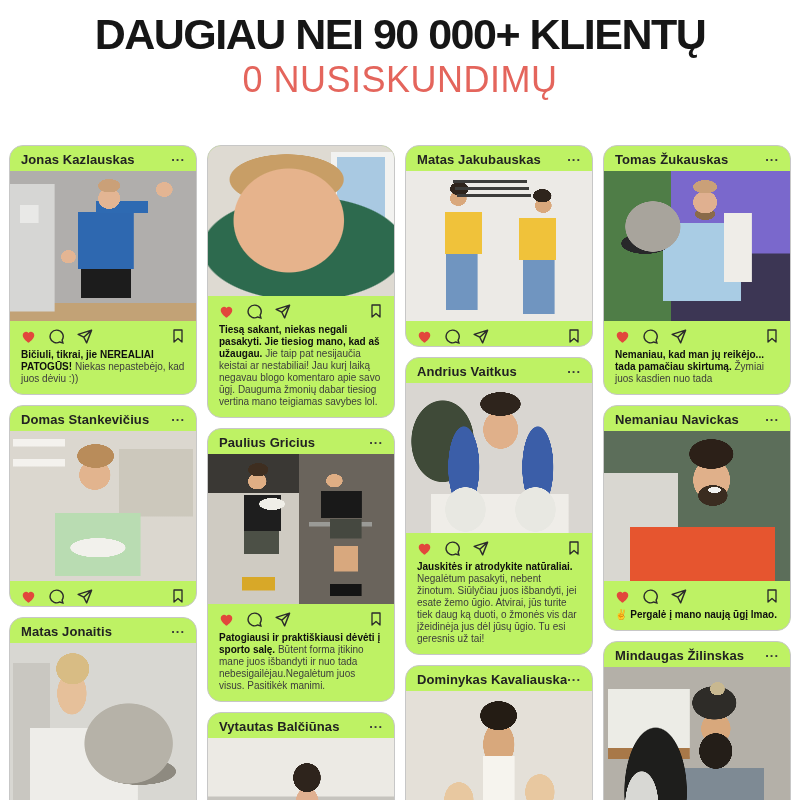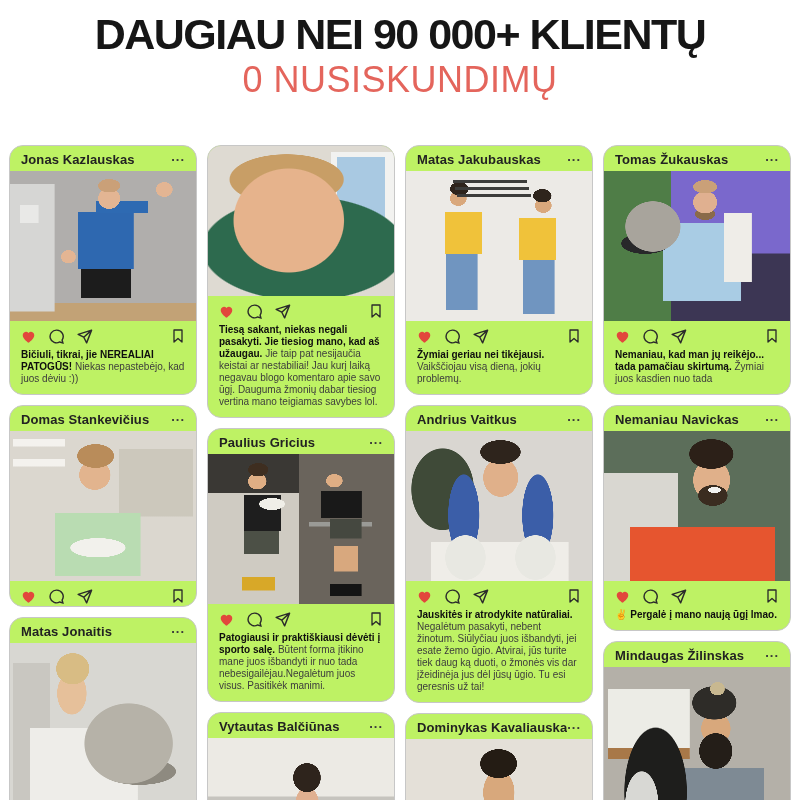--- a/index.html
+++ b/index.html
@@ -300,21 +300,20 @@
             <path d="M12 3a9 9 0 1 0 4.6 16.7L21 21l-1.1-4A9 9 0 0 0 12 3z"></path>
           </svg>
         <svg width="17" height="17" viewBox="0 0 24 24" fill="none" stroke="#2b2b2b" stroke-width="2" stroke-linejoin="round">
             <path d="M22 3 11 13M22 3l-7 18-4-8-8-4z"></path>
           </svg>
         <span class="sp"></span>
         <svg width="16" height="16" viewBox="0 0 24 24" fill="none" stroke="#2b2b2b" stroke-width="2" stroke-linejoin="round">
             <path d="M6 3h12v18l-6-5.2L6 21z"></path>
           </svg>
       </div>
-      <p class="caption"><strong>Žymiai geriau nei tikėjausi.</strong> <span>Vaikščiojau visą dieną, jokių problemų.</span></p>
     </article>
 
     <article class="card">
       <header class="card-head">
         <span class="card-name">Andrius Vaitkus</span>
         <span class="card-menu">...</span>
       </header>
       <div class="photo p7"></div>
       <div class="actions">
         <svg width="17" height="17" viewBox="0 0 24 24">

